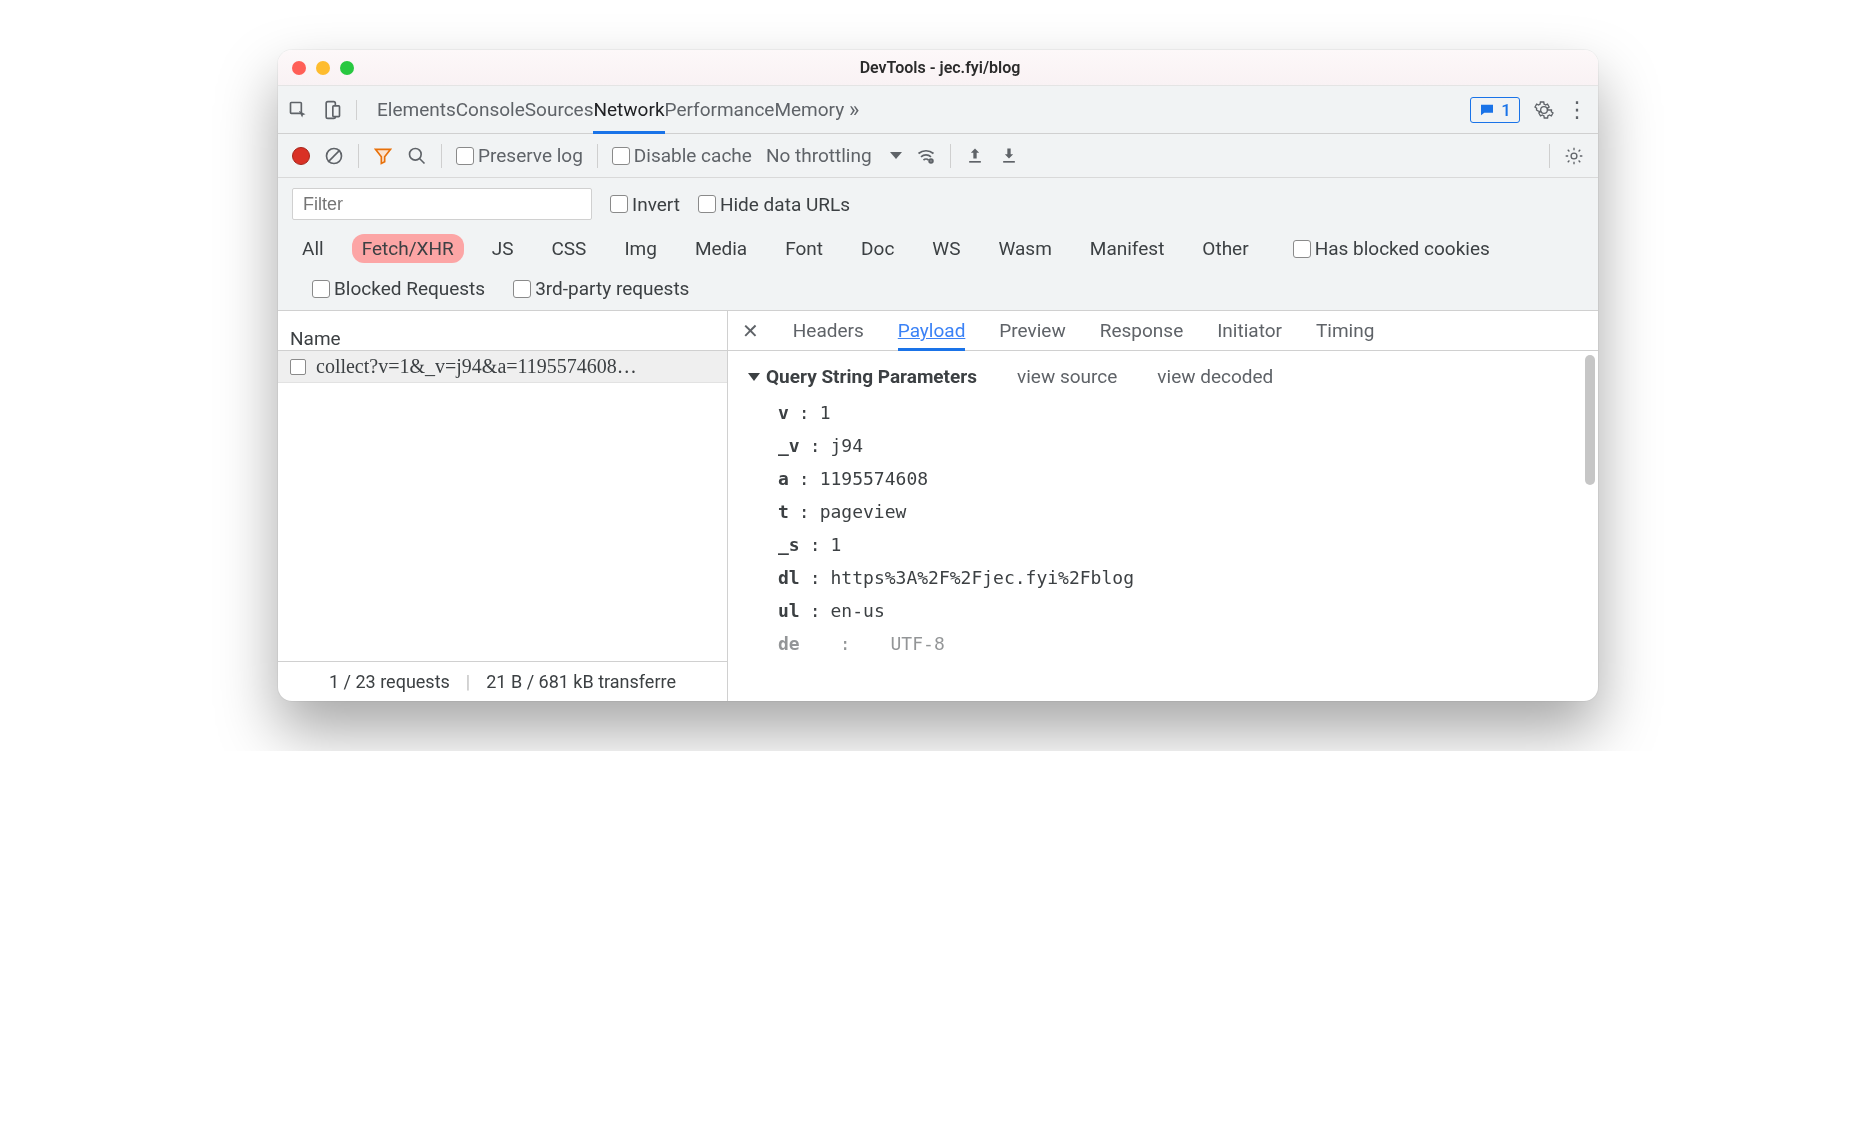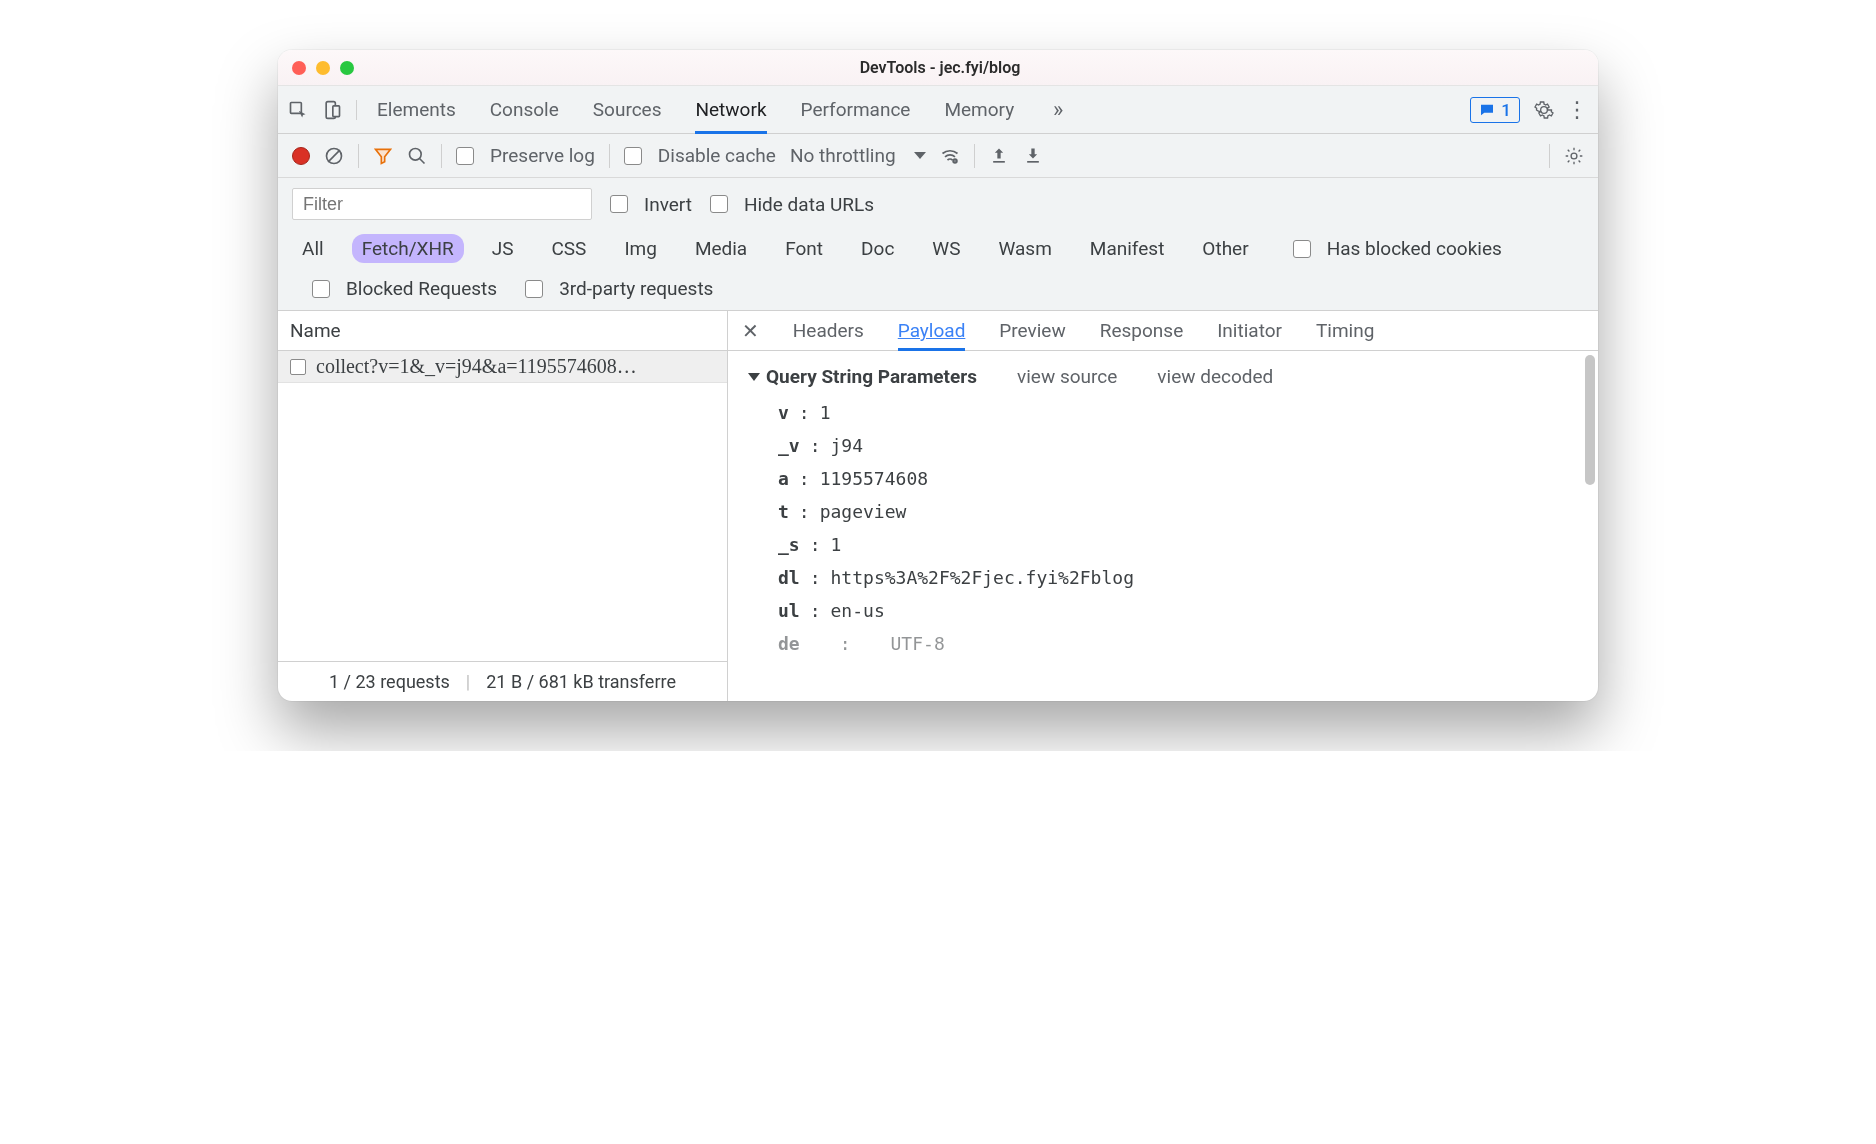--- a/index.html
+++ b/index.html
@@ -42,21 +42,21 @@
   .panel-tabs {
     display: flex; align-items: center;
     height: 48px; padding: 0 10px;
     border-bottom: 1px solid #d0d0d0;
     background: #f1f3f4;
     gap: 6px;
     font-size: 19px;
     color: #5f6368;
   }
   .panel-tabs .left-icons { display:flex; align-items:center; gap:14px; padding-right:14px; border-right:1px solid #d0d0d0; margin-right:14px;}
-  .tabs-list { display:flex; gap:34px; align-items:center; height:100%;}
+  .tabs-list { display:flex; align-items:center; height:100%;}
   .tab { cursor: pointer; height:100%; display:flex; align-items:center; position:relative;}
   .tab.active { color:#202124; }
   .tab.active::after {
     content:""; position:absolute; left:0; right:0; bottom:-1px; height:3px; background:#1a73e8;
   }
   .panel-tabs .spacer { flex:1; }
   .panel-tabs .right { display:flex; align-items:center; gap:14px; }
   .messages-badge {
     display:flex; align-items:center; gap:6px; border:1.5px solid #1a73e8; color:#1a73e8;
     padding:2px 8px; border-radius:3px; font-size:17px; font-weight:500;
@@ -66,44 +66,44 @@
     color:#5f6368;
   }
   
   .net-toolbar {
     display:flex; align-items:center; gap:14px; height:44px;
     padding:0 14px; background:#f1f3f4; border-bottom:1px solid #d9d9d9;
     font-size:19px; color:#5f6368;
   }
   .record-dot { width:18px; height:18px; border-radius:50%; background:#d93025; border:1px solid #a5261b;}
   .vsep { width:1px; height:24px; background:#cfcfcf; }
-  .chk { display:flex; align-items:center; gap:16px; }
+  .chk { display:flex; align-items:center; gap:4px; }
   .chk .box { width:18px; height:18px; border:1.5px solid #8a8a8a; border-radius:3px; background:#fff;}
   .throttle { display:flex; align-items:center; gap:18px; }
   .caret-down { width:0;height:0;border-left:6px solid transparent;border-right:6px solid transparent;border-top:7px solid #5f6368;}
   .net-toolbar .spacer { flex:1; }
   
   .filter-row {
     display:flex; align-items:center; flex-wrap:wrap; gap:14px 18px;
     padding:10px 14px; background:#f1f3f4; border-bottom:1px solid #d0d0d0;
     font-size:19px; color:#3c4043;
   }
   .filter-input {
     width:300px; height:32px; background:#fff; border:1px solid #d0d0d0; border-radius:2px;
     padding:0 10px; font-size:18px; color:#777;
   }
   .type-chips { display:flex; align-items:center; gap:18px; flex-wrap:wrap; width:100%;}
   .chip { padding:3px 10px; border-radius:12px; cursor:pointer; }
-  .chip.active { background:#c4b5fd; }
+  .chip.active { background:#fca5a5; }
   .filter-row .row2 { display:flex; width:100%; gap:28px; align-items:center;margin-left:20px;}
   
   .net-content { display:flex; height:390px; border-top:0; }
   .req-col { width:450px; border-right:1px solid #d0d0d0; display:flex; flex-direction:column;}
   .req-header {
-    height:40px; display:flex; align-items:center; padding:0 12px;
+    height:40px; display:flex; align-items:flex-end; padding:0 12px;
     border-bottom:1px solid #d0d0d0; font-size:19px; color:#3c4043; background:#fff;
   }
   .req-list { flex:1; overflow:hidden; background:#fff;}
   .req-row {
     display:flex; align-items:center; gap:10px; padding:4px 12px; font-size:20px; color:#3c4043;
     background:#efefef; border-bottom:1px solid #e2e2e2;
     cursor:pointer; white-space:nowrap; overflow:hidden; text-overflow:ellipsis;font-family:Liberation Serif, serif;
   }
   .req-row .box { width:16px; height:16px; border:1.5px solid #8a8a8a; border-radius:2px; background:#fff; flex-shrink:0;}
   .req-footer {

